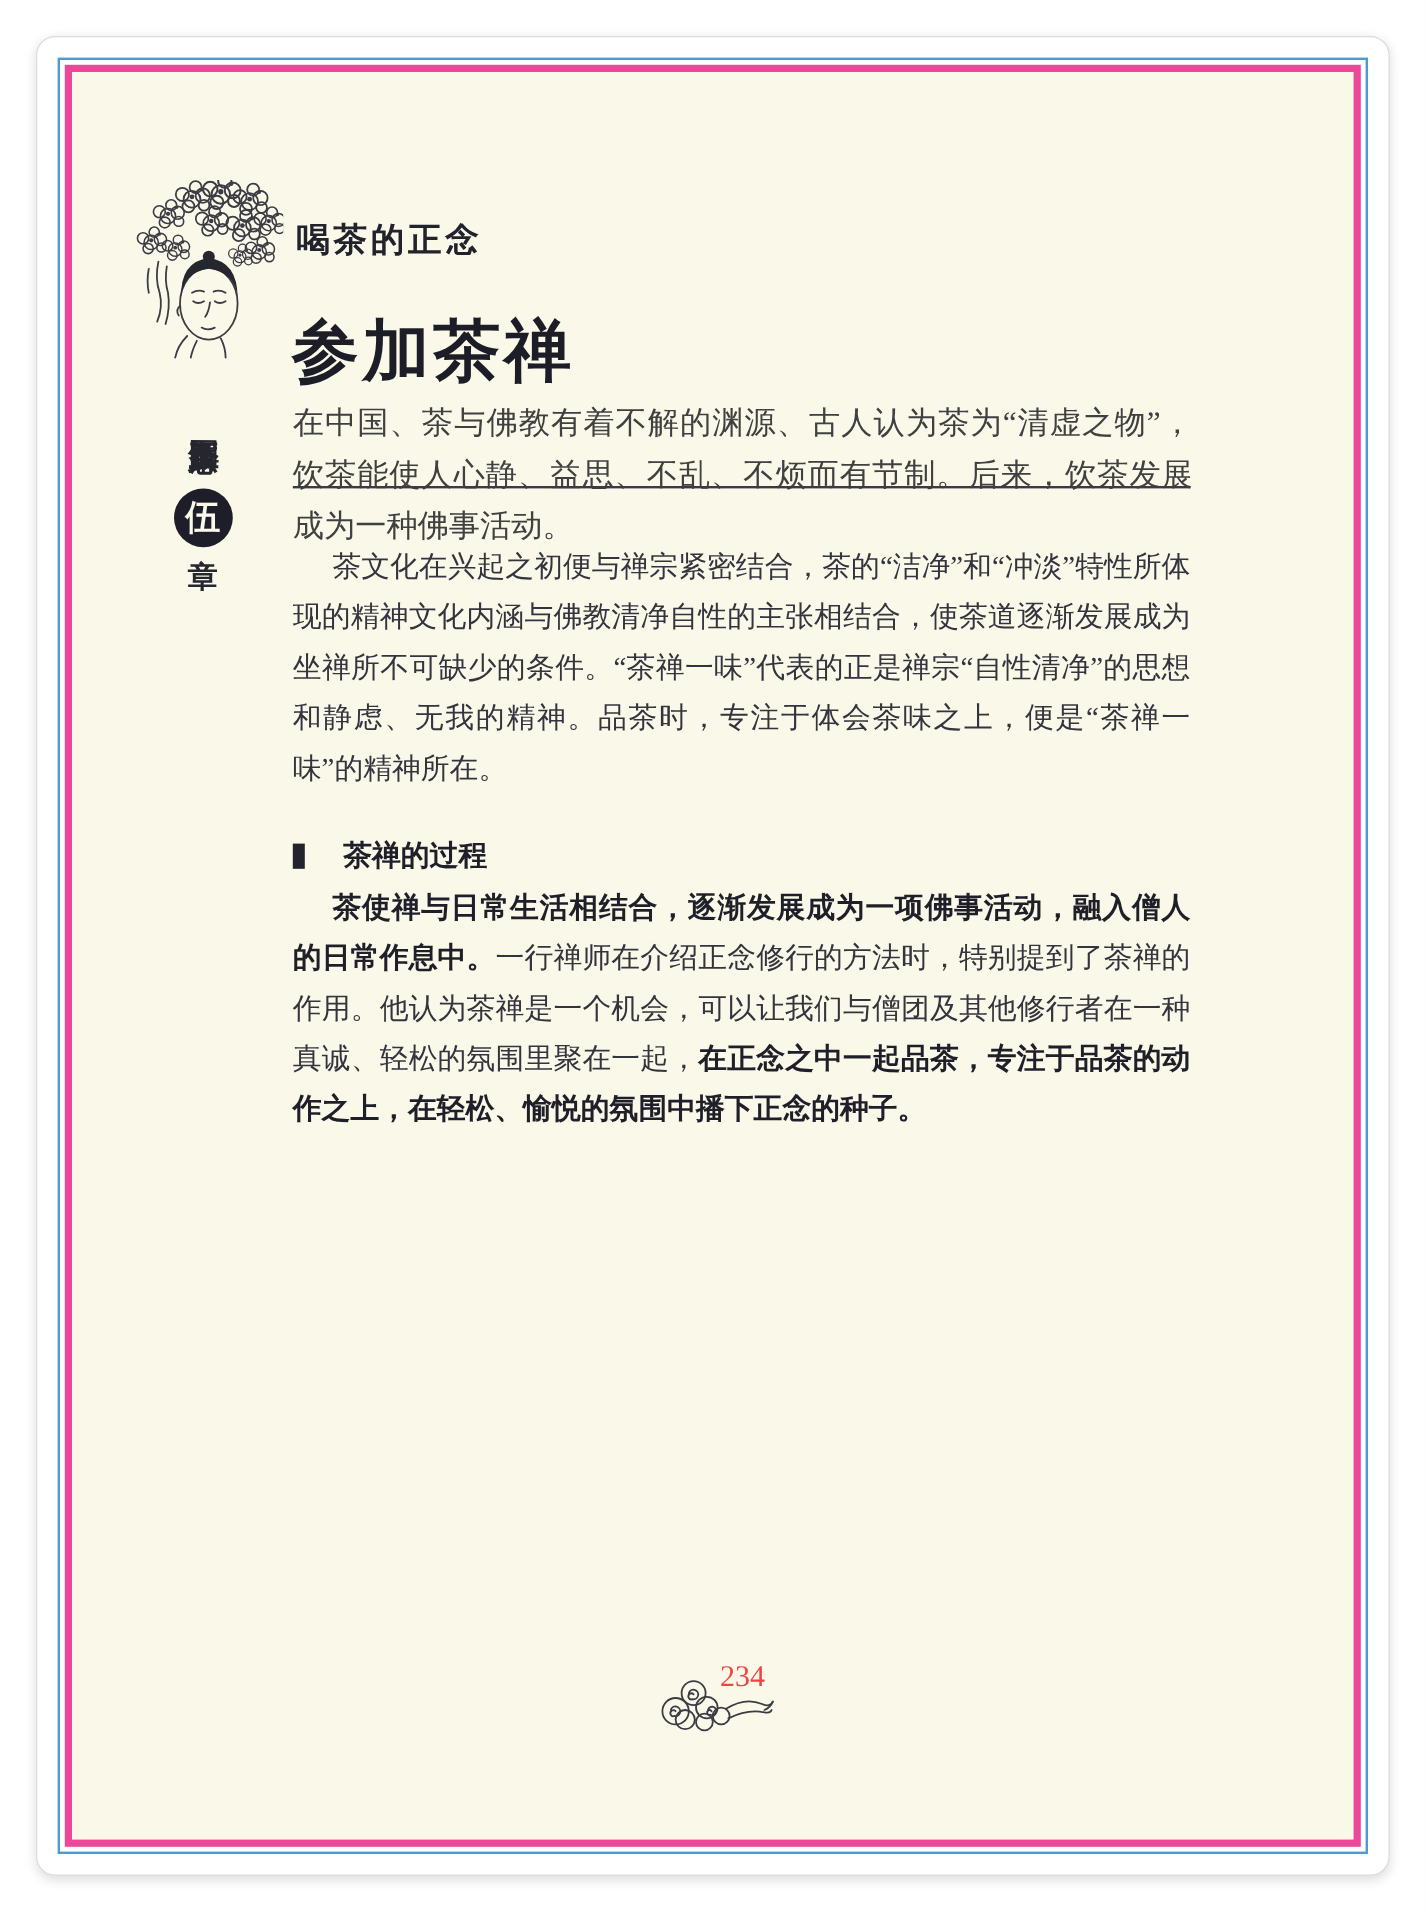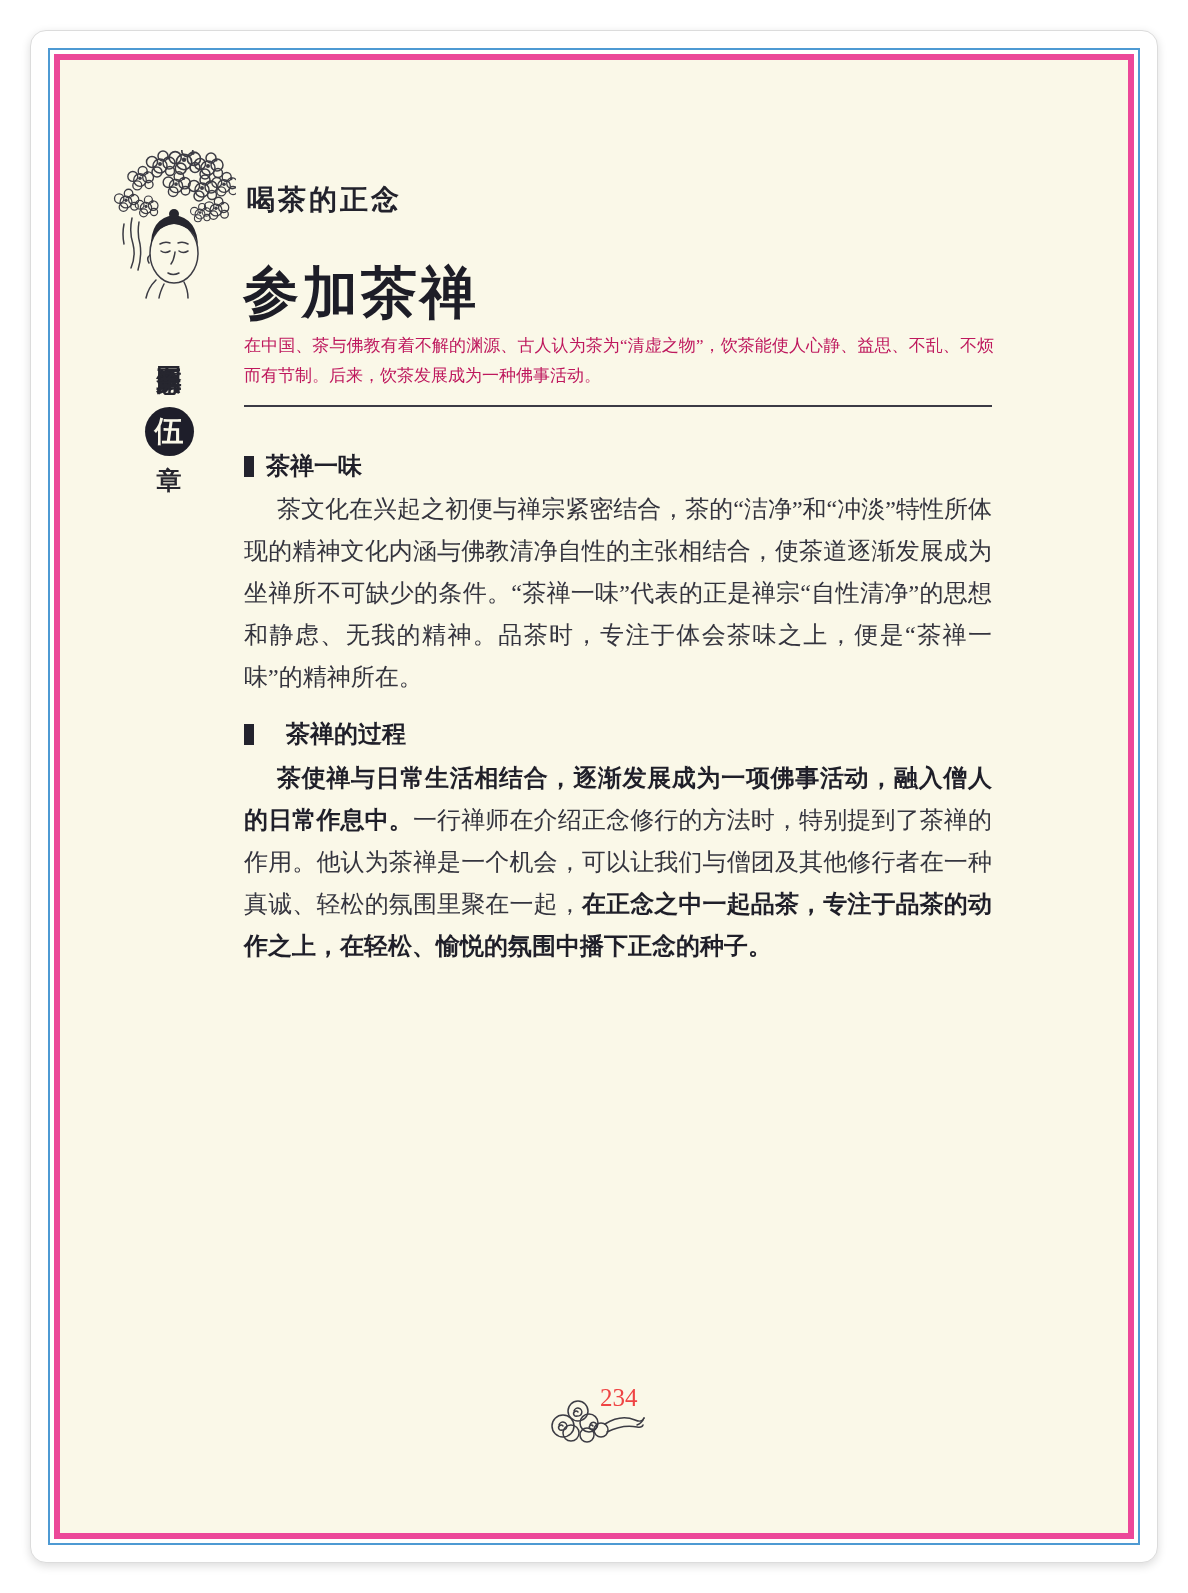--- a/index.html
+++ b/index.html
@@ -31,21 +31,21 @@
     position:absolute; left:187px; top:121px;
     font-family:"Liberation Sans","DejaVu Sans",sans-serif;
     font-weight:bold; font-size:28px; letter-spacing:3px; color:#22222c;
   }
   .big-title {
     position:absolute; left:183px; top:160px;
     font-weight:bold; font-size:56px; letter-spacing:3px; color:#1d1d27;margin-top:36px;
   }
   .intro {
     position:absolute; left:184px; top:271px; width:750px;
-    font-size:17px; line-height:30px; color:#be185d;
+    font-size:26px; line-height:43px; color:#404040;
     text-align:justify;
   }
   .rule {
     position:absolute; left:184px; top:345px; width:748px; height:2px;
     background:#3b3b45;
   }
 
   
   .sidebar {
     position:absolute; left:84px; top:287px; width:50px;
@@ -73,21 +73,21 @@
     position:absolute; left:184px; top:392px; width:748px;
     color:#32323c;
   }
   .sec-head {
     display:flex; align-items:center; gap:12px;
     font-family:"Liberation Sans","DejaVu Sans",sans-serif;
     font-weight:bold; font-size:24px; color:#1f1f29;
     height:28px; margin-bottom:8px;
   }
   .sec-head + p { margin-top:0; }
-  .sec2-head { margin-top:22px; margin-bottom:9px;gap:32px; }
+  .sec2-head { margin-top:37px; margin-bottom:9px;gap:32px; }
   .bullet { width:10px; height:21px; background:#23232d; flex:0 0 auto; }
   .body-p {
     font-size:24px; line-height:42px; text-align:justify;
     text-indent:33px; color:#34343e;
   }
   .body-p b { color:#1f1f29; }
 
   
   .footer-cloud { position:absolute; left:487px; top:1336px; width:100px; height:48px; }
   .page-num {
@@ -162,24 +162,20 @@
         <div class="v-title">图解正念</div>
         <div class="chap-char chap-prefix">第</div>
         <div class="chap-badge">
           <span>伍</span>
         </div>
         <div class="chap-char chap-suffix">章</div>
       </div>
 
       <div class="main-col">
 
-        <div class="sec-head">
-          <span class="bullet"></span>
-          <span>茶禅一味</span>
-        </div>
         <p class="body-p">茶文化在兴起之初便与禅宗紧密结合，茶的“洁净”和“冲淡”特性所体现的精神文化内涵与佛教清净自性的主张相结合，使茶道逐渐发展成为坐禅所不可缺少的条件。“茶禅一味”代表的正是禅宗“自性清净”的思想和静虑、无我的精神。品茶时，专注于体会茶味之上，便是“茶禅一味”的精神所在。</p>
 
         <div class="sec-head sec2-head">
           <span class="bullet"></span>
           <span>茶禅的过程</span>
         </div>
         <p class="body-p"><b>茶使禅与日常生活相结合，逐渐发展成为一项佛事活动，融入僧人的日常作息中。</b><span>一行禅师在介绍正念修行的方法时，特别提到了茶禅的作用。他认为茶禅是一个机会，可以让我们与僧团及其他修行者在一种真诚、轻松的氛围里聚在一起，</span><b>在正念之中一起品茶，专注于品茶的动作之上，在轻松、愉悦的氛围中播下正念的种子。</b></p>
       </div>
 
       <svg class="footer-cloud" viewBox="0 0 100 48">

